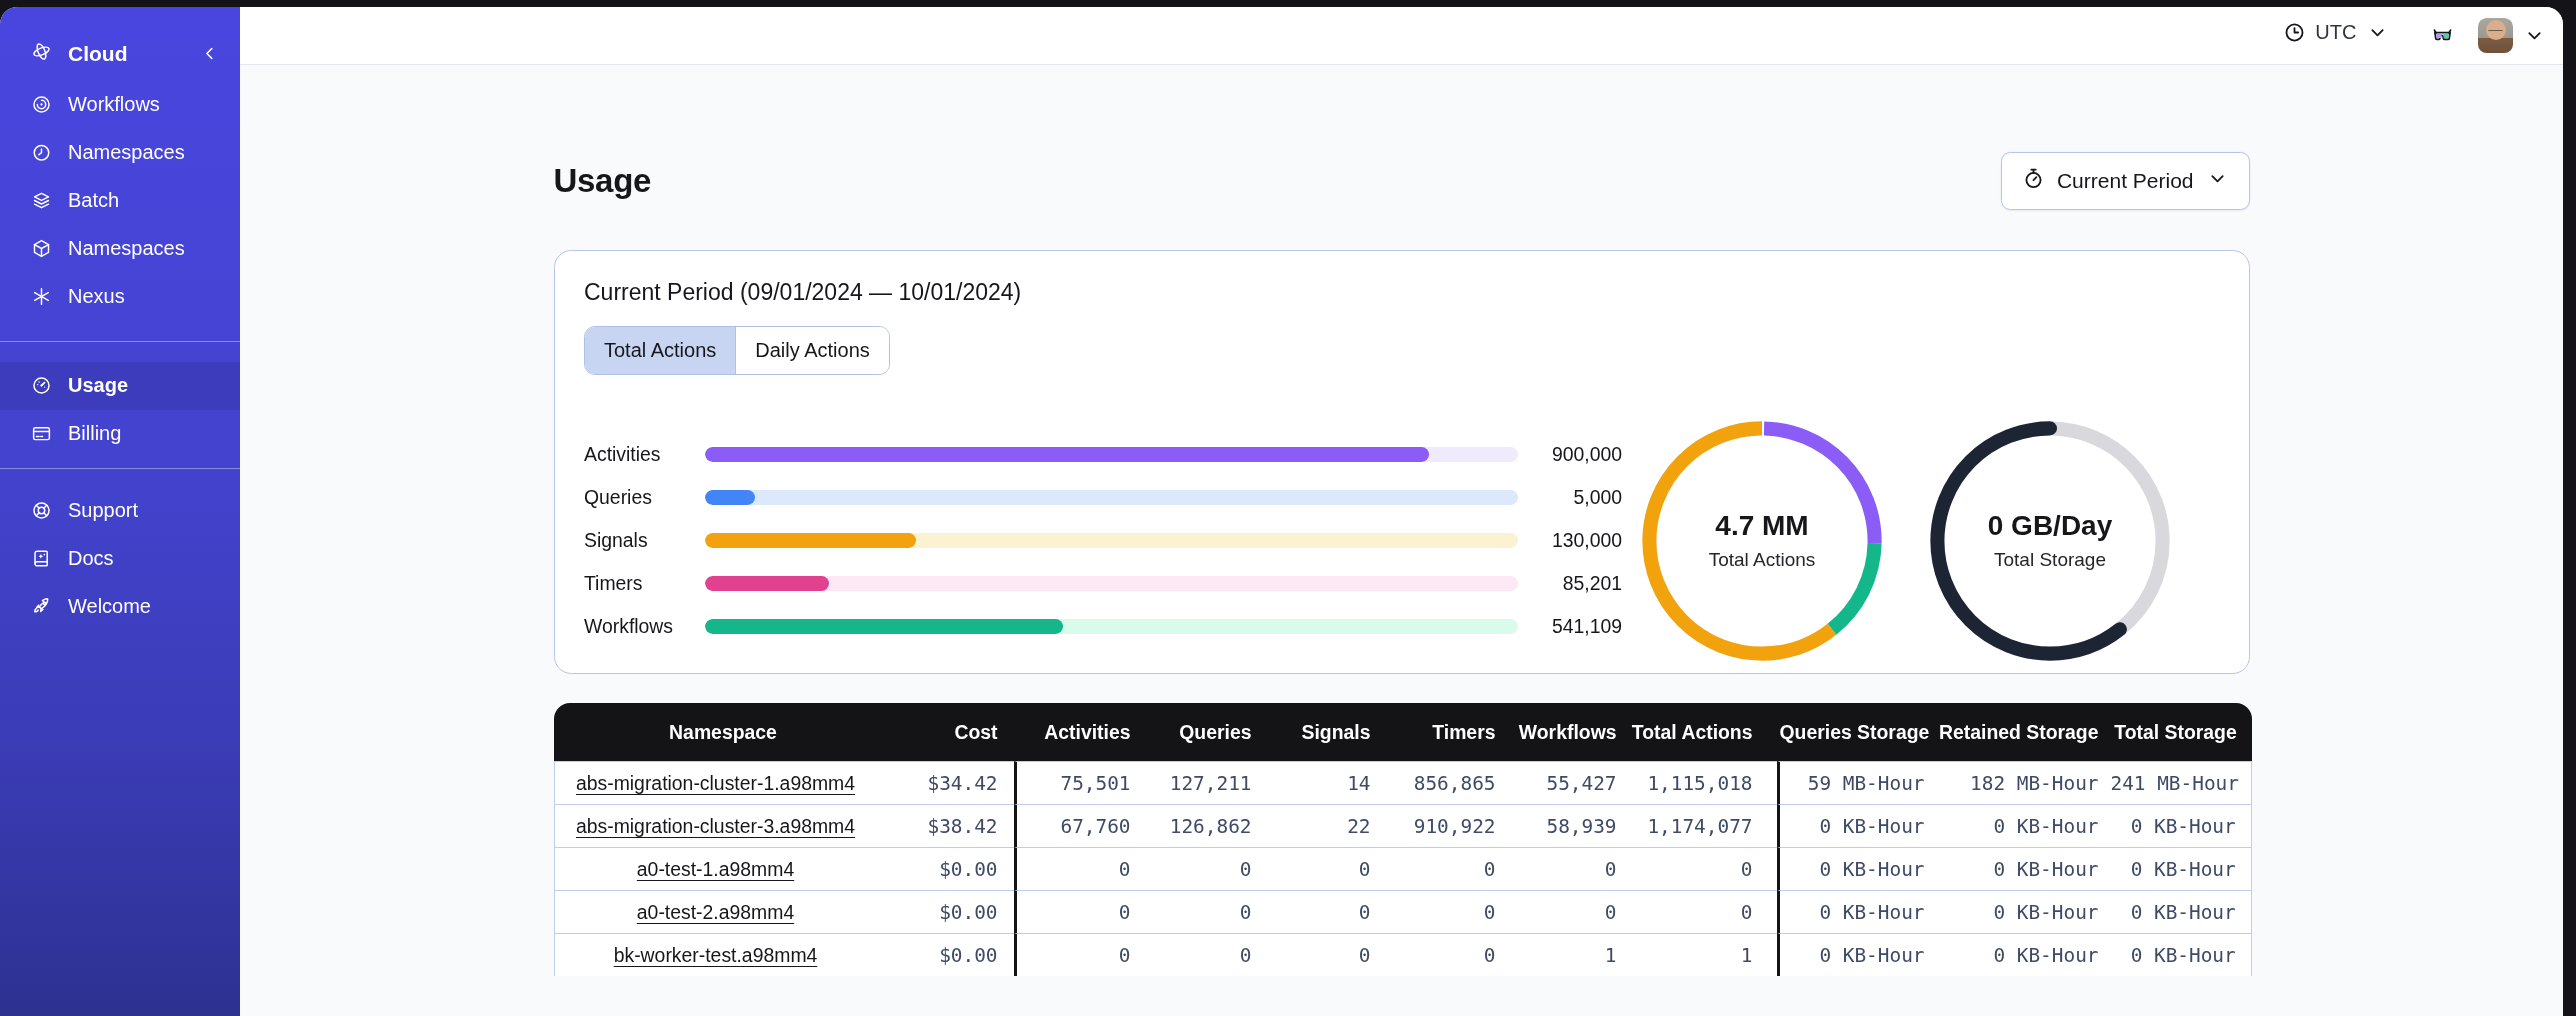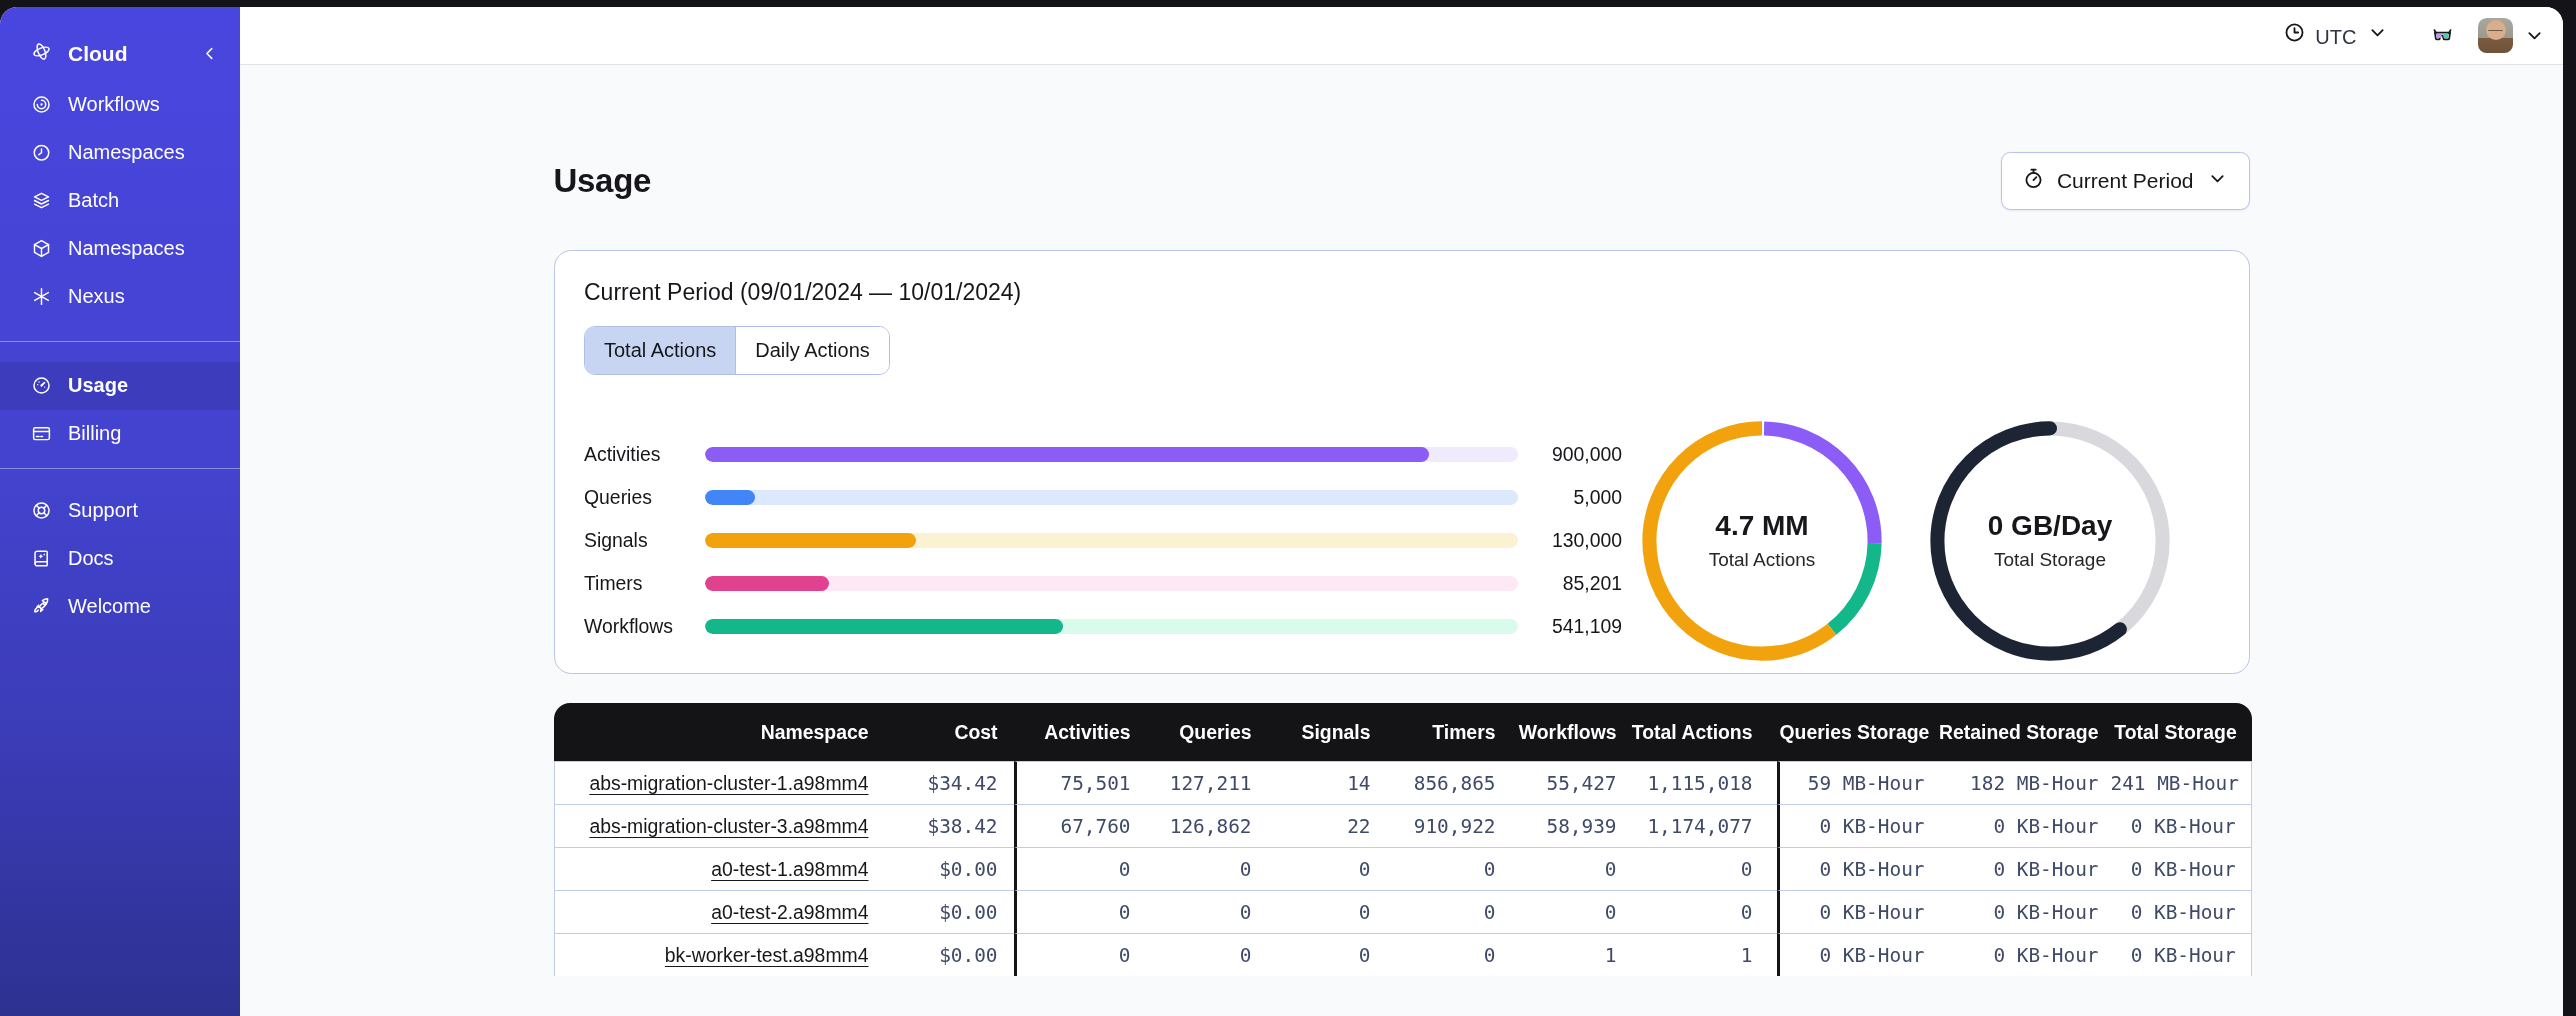--- a/index.html
+++ b/index.html
@@ -30,21 +30,21 @@
   .g2{margin-top:20px}
   .d2{margin-top:10.7px}
   .g3{margin-top:17px}
   svg.ic{width:21px;height:21px;stroke:currentColor;fill:none;stroke-width:1.7;stroke-linecap:round;stroke-linejoin:round}
 
   
   .main{flex:1;display:flex;flex-direction:column;min-width:0}
   .topbar{height:58px;background:#fff;border-bottom:1.3px solid #E3E5EA;
     display:flex;align-items:center;justify-content:flex-end;padding-right:17.4px;gap:0;color:#17171B}
   svg.tic{width:23px;height:23px;stroke:#17171B;fill:none;stroke-width:1.9;stroke-linecap:round;stroke-linejoin:round}
-  .tz{display:flex;align-items:flex-end;gap:9.4px;cursor:pointer;margin-right:43px;font-size:20px;color:#2F3440}
+  .tz{display:flex;align-items:flex-start;gap:9.4px;cursor:pointer;margin-right:43px;font-size:20px;color:#2F3440}
   .glasses-btn{display:flex;cursor:pointer;margin-right:25.5px}
   .avatar{width:35px;height:35px;border-radius:8.7px;margin-right:9.4px;cursor:pointer;position:relative;overflow:hidden;
     background:linear-gradient(180deg,#A9A79E 0%,#9B9890 58%,#7B5C41 58%,#6E5138 100%)}
   .avatar::before{content:"";position:absolute;left:50%;top:34%;width:20px;height:20px;margin-left:-10px;margin-top:-10px;
     border-radius:50%;background:#D8AE8C}
   .avatar::after{content:"";position:absolute;left:50%;top:36%;width:14.8px;height:3.4px;margin-left:-7.4px;
     border-top:1.3px solid #6d5a48;border-radius:1.3px}
   .acct-chev{display:flex;cursor:pointer}
 
   .content{flex:1;background:#F8FAFC;overflow:hidden}
@@ -73,25 +73,25 @@
   .donut{position:relative;width:248px;height:248px}
   .donut svg{position:absolute;inset:0}
   .donut-center{position:absolute;inset:0;display:flex;flex-direction:column;align-items:center;justify-content:center;gap:6.7px}
   .donut-big{font-size:28px;font-weight:600;color:#17171B}
   .donut-sub{font-size:19px;color:#26262B}
 
   
   table.usage{margin-top:29.5px;width:1696px;border-collapse:separate;border-spacing:0;table-layout:fixed;background:#fff;border-radius:16px 16px 0 0}
   .usage thead th{background:#141417;color:#fff;font-size:19.4px;font-weight:600;height:58px;vertical-align:middle;
     text-align:right;padding:0;white-space:nowrap}
-  .usage thead th:first-child{border-radius:16px 0 0 0;text-align:right;padding-left:24px}
+  .usage thead th:first-child{border-radius:16px 0 0 0;text-align:center;padding-left:24px}
   .usage thead th:last-child{border-radius:0 16px 0 0;padding-right:14.8px}
   .usage td{height:43px;vertical-align:middle;background:#fff;border-top:1.3px solid #C0CCEA;
     font-family:var(--mono);font-size:19.4px;color:#3E4A66;text-align:right;padding:0;white-space:nowrap;overflow:hidden}
-  .usage td:first-child{text-align:right;padding-left:8px;border-left:1.3px solid #C0CCEA}
+  .usage td:first-child{text-align:center;padding-left:8px;border-left:1.3px solid #C0CCEA}
   .usage td:last-child{border-right:1.3px solid #C0CCEA;padding-right:14.8px}
   .usage td.ns a{font-family:var(--sans);color:#17171B;text-decoration:underline;text-underline-offset:4px;text-decoration-thickness:1.3px;cursor:pointer}
   .usage .divL{border-left:3.4px solid #141417}
   .usage thead th.divL{border-left:3.4px solid #141417}
   .usage td.pr{padding-right:16px}
   .usage th.pr{padding-right:16px}
   .usage td.pr2{padding-right:24px}
   .usage th.pr2{padding-right:24px}
   .usage td.pr3{padding-right:12px}
   .usage th.pr3{padding-right:12px}

